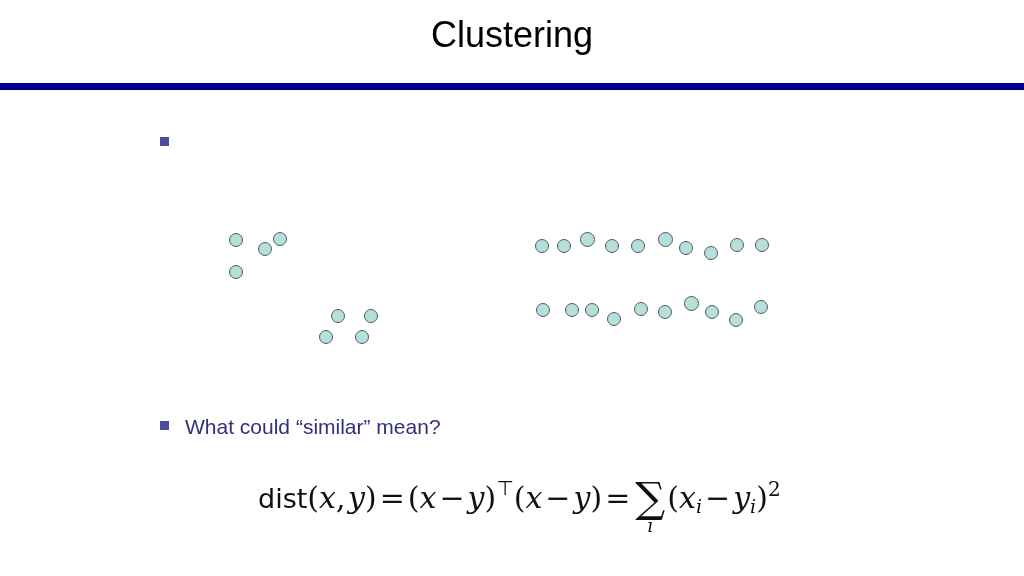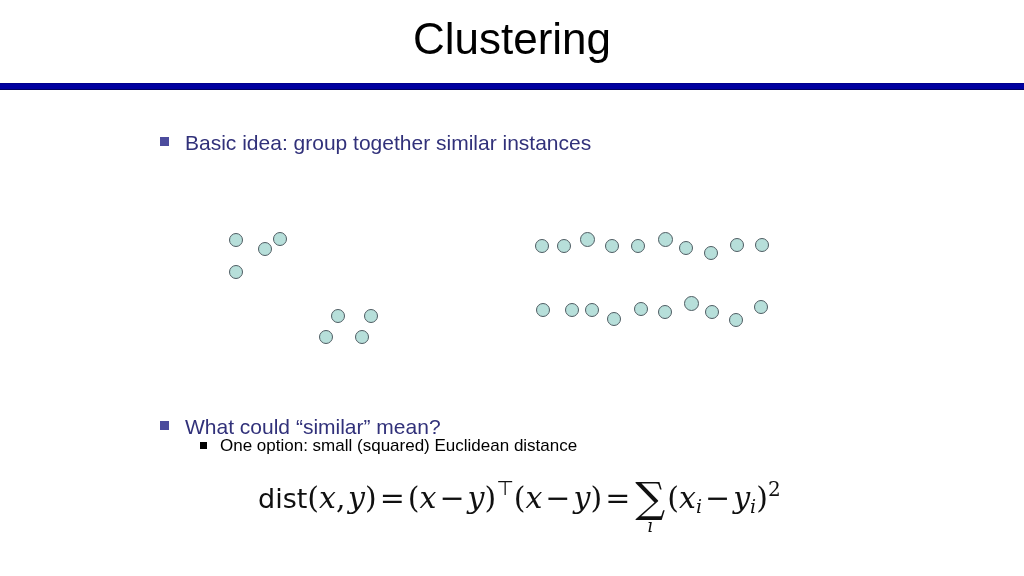--- a/index.html
+++ b/index.html
@@ -24,21 +24,21 @@
   
   .title-area {
     position: absolute;
     left: 0;
     top: 14px;
     width: 1024px;
     text-align: center;
   }
   .slide-title {
     font-family: "Liberation Sans", sans-serif;
-    font-size: 44px;
+    font-size: 36px;
     font-weight: 400;
     color: #000000;
     line-height: 1.15;
     letter-spacing: 0px;
   }
   .title-rule {
     position: absolute;
     left: 0;
     top: 83px;
     width: 1024px;
@@ -197,21 +197,20 @@
 <div class="slide">
 
   <div class="title-area">
     <div class="slide-title">Clustering</div>
   </div>
   <div class="title-rule"></div>
 
   <div class="bullet-block">
     <div class="bullet-row">
       <span class="bullet-mark"></span>
-      <span class="bullet-text">Basic idea: group together similar instances</span>
     </div>
   </div>
 
   <div class="scatter">
     <div class="pt" style="left:229px;top:233px;width:14px;height:14px;"></div>
     <div class="pt" style="left:258px;top:242px;width:14px;height:14px;"></div>
     <div class="pt" style="left:273px;top:232px;width:14px;height:14px;"></div>
     <div class="pt" style="left:229px;top:265px;width:14px;height:14px;"></div>
 
     <div class="pt" style="left:331px;top:309px;width:14px;height:14px;"></div>
@@ -242,24 +241,18 @@
     <div class="pt" style="left:754px;top:300px;width:14px;height:14px;"></div>
   </div>
 
   <div class="question-block">
     <div class="bullet-row">
       <span class="bullet-mark"></span>
       <span class="bullet-text">What could “similar” mean?</span>
     </div>
   </div>
 
-  <div class="sub-block">
-    <div class="sub-row">
-      <span class="sub-mark"></span>
-      <span class="sub-text">One option: small (squared) Euclidean distance</span>
-    </div>
-  </div>
 
   <div class="formula">
     <span class="mathrm">dist</span><span class="paren">(</span><span class="mi">x</span><span class="paren">,</span> <span class="mi">y</span><span class="paren">)</span><span class="mo">=</span><span class="paren">(</span><span class="mi">x</span><span class="mo">−</span><span class="mi">y</span><span class="paren">)</span><span class="sup-t">⊤</span><span class="paren">(</span><span class="mi">x</span><span class="mo">−</span><span class="mi">y</span><span class="paren">)</span><span class="mo">=</span><span class="sum-wrap"><span class="sum-sym">∑</span><span class="sum-idx">i</span></span><span class="paren">(</span><span class="mi">x</span><span class="sub-i">i</span><span class="mo">−</span><span class="mi">y</span><span class="sub-i">i</span><span class="paren">)</span><span class="sup-2">2</span>
   </div>
 
 </div>
 
 </body></html>

